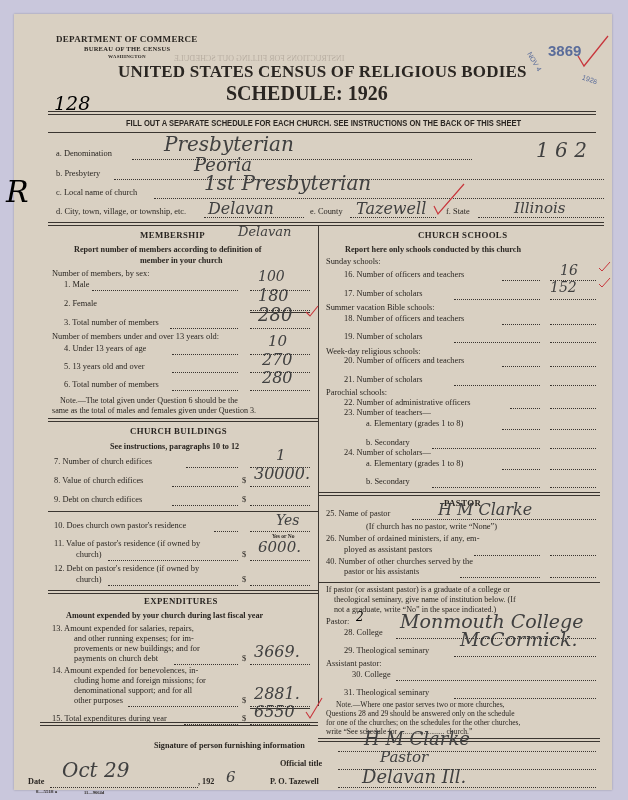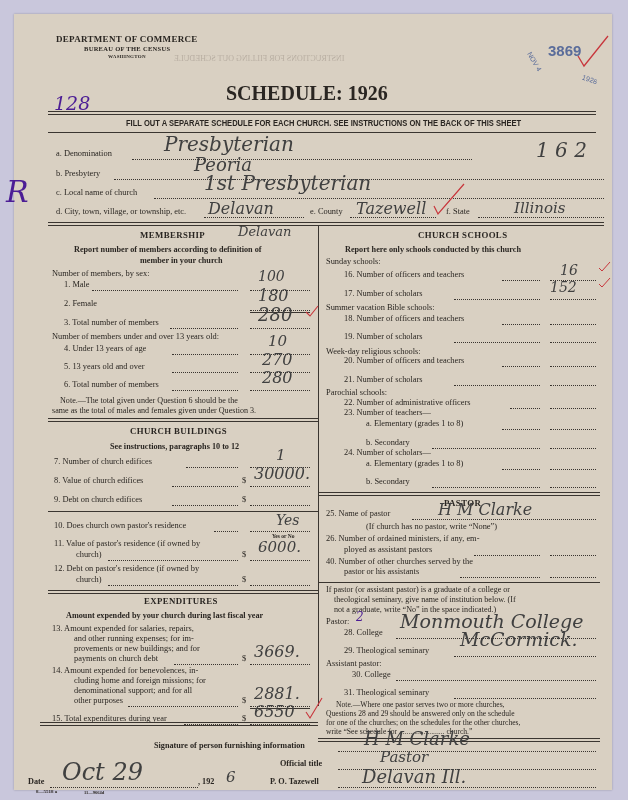--- a/index.html
+++ b/index.html
@@ -16,33 +16,34 @@
   .band { font-family:"Liberation Sans", sans-serif; font-weight:bold; font-size:8.6px; transform:scaleX(0.88); transform-origin:left; }
   .lbl { font-family:"Liberation Serif", serif; font-size:8.4px; }
   .lblb { font-family:"Liberation Serif", serif; font-size:8.2px; font-weight:bold; }
   .sec { font-family:"Liberation Serif", serif; font-weight:bold; font-size:8.8px; letter-spacing:0.4px; }
   .note { font-family:"Liberation Serif", serif; font-size:8.1px; }
   .dots { position:absolute; border-bottom:1px dotted #3a3530; height:0; }
   .line { position:absolute; border-top:1px solid #3a3530; }
   .dline { position:absolute; border-top:1px solid #3a3530; border-bottom:1px solid #3a3530; height:2px; }
   .vline { position:absolute; border-left:1px solid #3a3530; }
   .hand { font-family:"DejaVu Serif", serif; font-style:italic; color:#404040; position:absolute; white-space:nowrap; }
-  .red { color:#4c1d95; }
+  .red { color:#000000; }
   .stamp { font-family:"Liberation Sans", sans-serif; color:#5a6c9a; position:absolute; white-space:nowrap; }
 </style>
 </head>
 <body>
 
 <div class="paper">
 
   <div class="abs hdr-dept" style="left:42px;top:20px;">DEPARTMENT OF COMMERCE</div>
   <div class="abs hdr-small" style="left:70px;top:31px;">BUREAU OF THE CENSUS</div>
   <div class="abs hdr-xs" style="left:94px;top:40px;">WASHINGTON</div>
   <div class="abs" style="left:160px;top:40px;font-size:8px;color:#b8aea2;transform:scaleX(-1);font-family:'Liberation Serif',serif;">INSTRUCTIONS FOR FILLING OUT SCHEDULE</div>
 
+  <div class="abs title1" style="left:104px;top:48px;">UNITED STATES CENSUS OF RELIGIOUS BODIES</div>
   <div class="abs title2" style="left:212px;top:68px;">SCHEDULE: 1926</div>
 
   <div class="hand red" style="left:40px;top:78px;font-size:19px;">128</div>
 
   <div class="stamp" style="left:534px;top:28px;font-size:15px;font-weight:bold;">3869</div>
   <div class="stamp" style="left:510px;top:44px;font-size:7px;transform:rotate(60deg);">NOV 4</div>
   <div class="stamp" style="left:568px;top:62px;font-size:7px;transform:rotate(20deg);">1926</div>
   <svg class="abs" style="left:560px;top:16px;" width="40" height="40">
       <path d="M4 26 L10 36 L34 6" stroke="#c8363c" stroke-width="1.3" fill="none"></path>
     </svg>
@@ -317,21 +318,21 @@
   <div class="abs lblb" style="left:140px;top:727px;">Signature of person furnishing information</div>
   <div class="dots" style="left:324px;top:737px;width:258px;"></div>
   <div class="hand" style="left:350px;top:714px;font-size:18px;">H M Clarke</div>
 
   <div class="abs lblb" style="left:266px;top:745px;">Official title</div>
   <div class="dots" style="left:324px;top:755px;width:258px;"></div>
   <div class="hand" style="left:366px;top:734px;font-size:15px;">Pastor</div>
 
   <div class="abs lblb" style="left:14px;top:763px;">Date</div>
   <div class="dots" style="left:36px;top:773px;width:148px;"></div>
-  <div class="hand" style="left:48px;top:744px;font-size:24px;">Oct 29</div>
+  <div class="hand" style="left:48px;top:744px;font-size:20px;">Oct 29</div>
   <div class="abs lblb" style="left:184px;top:763px;">, 192</div>
   <div class="hand" style="left:212px;top:754px;font-size:15px;">6</div>
 
   <div class="abs lblb" style="left:256px;top:763px;">P. O. Tazewell</div>
   <div class="dots" style="left:324px;top:773px;width:258px;"></div>
   <div class="hand" style="left:348px;top:752px;font-size:18px;">Delavan Ill.</div>
 
   <div class="abs" style="left:22px;top:775px;font-size:5px;font-family:'Liberation Serif',serif;font-weight:bold;">8—5518 a</div>
   <div class="abs" style="left:70px;top:776px;font-size:4.5px;font-family:'Liberation Serif',serif;font-weight:bold;">11—9664d</div>
 </div>

